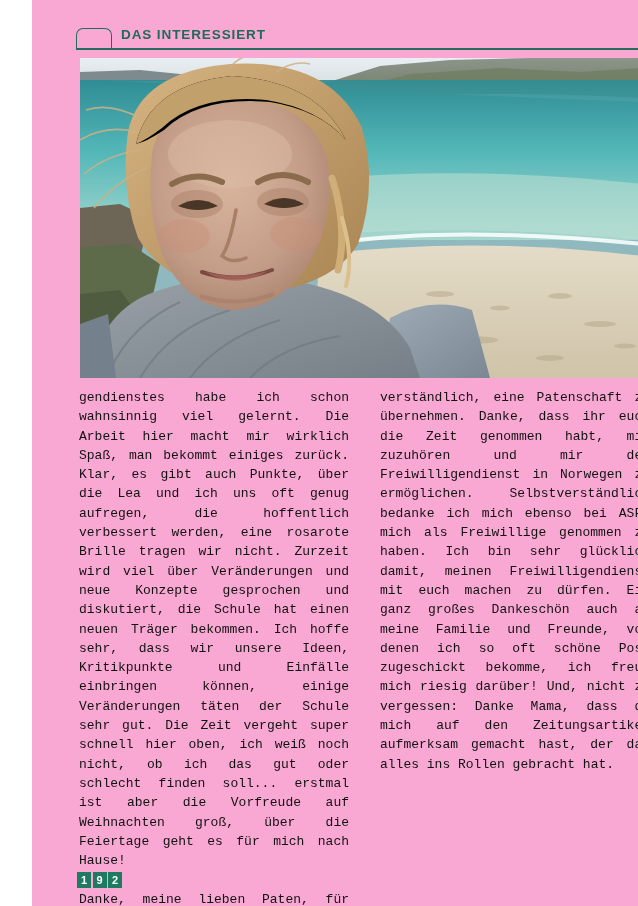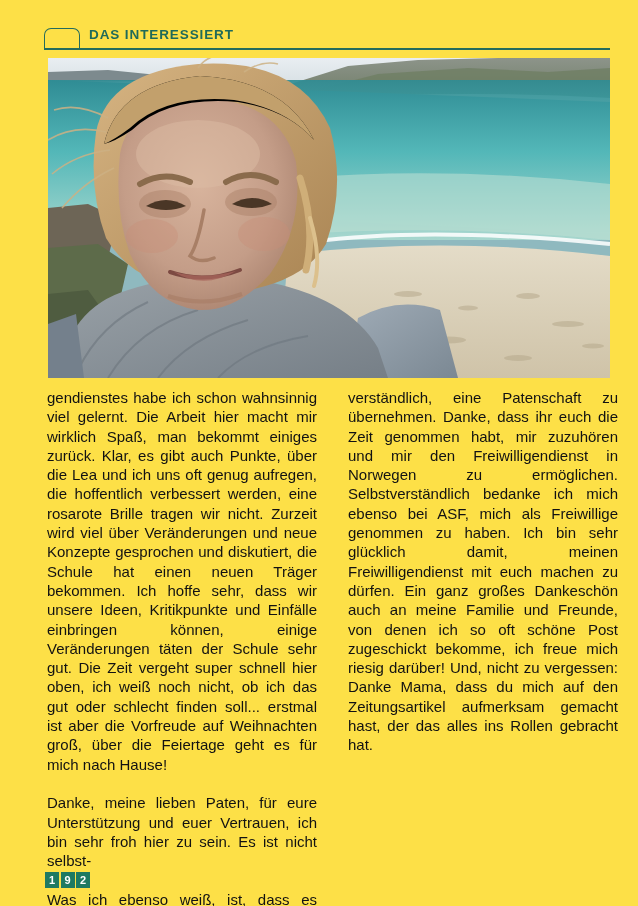--- a/index.html
+++ b/index.html
@@ -11,21 +11,22 @@
     width: 638px;
     height: 906px;
     position: relative;
     font-family: "Liberation Serif", serif;
     overflow: hidden;
   }
 
   .page {
     position: absolute;
     inset: 0;
-    background: #fde047;
+    background: #f9a8d4;
+    margin-left: 32px;
   }
 
   
   .header {
     position: absolute;
     left: 44px;
     top: 27px;
     width: 566px;
     height: 28px;
   }
@@ -83,22 +84,22 @@
   .col {
     position: absolute;
     top: 0;
     width: 270px;
   }
   .col-left  { left: 0px; }
   .col-right { left: 301px; }
 
   .col p {
     margin: 0;
-    font-family: Liberation Sans, sans-serif;
-    font-size: 15px;
+    font-family: Liberation Mono, monospace;
+    font-size: 13px;
     line-height: 19.3px;
     color: #121212;
     text-align: justify;
     text-justify: inter-word;
     hyphens: manual;
   }
   .col p + p { margin-top: 19.3px; }
 
   
   .folio {

